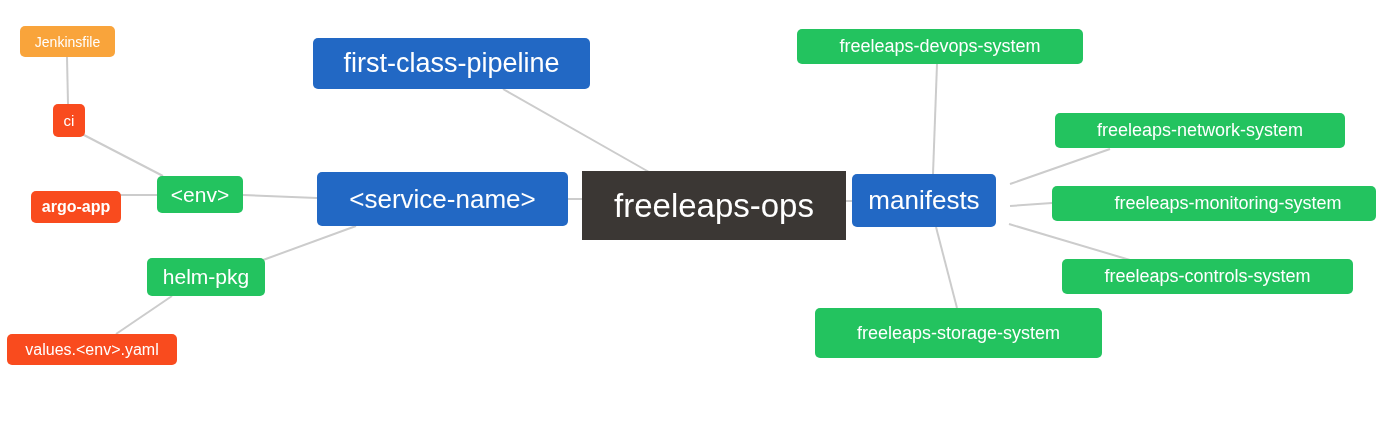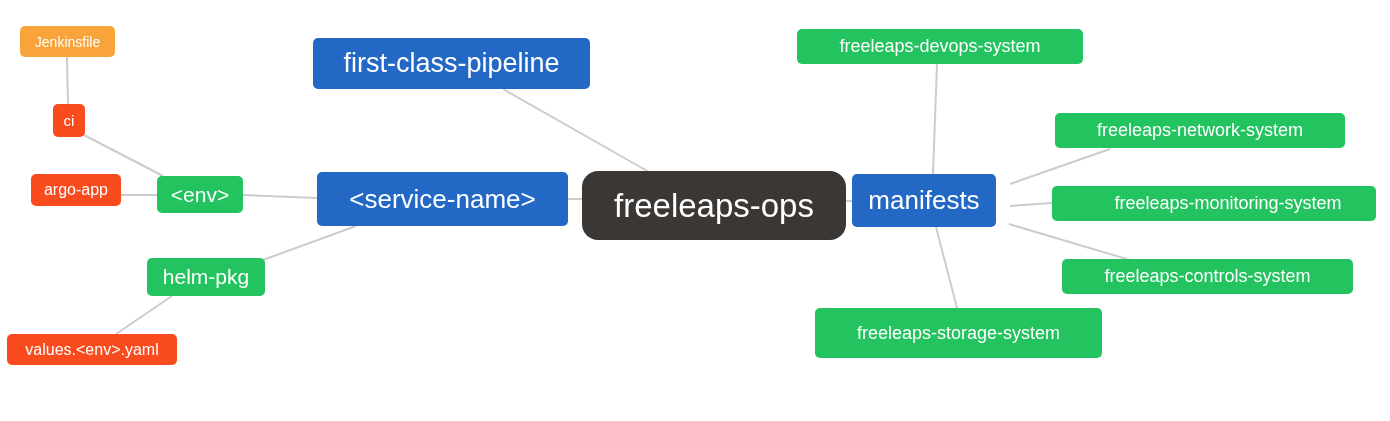--- a/index.html
+++ b/index.html
@@ -21,21 +21,21 @@
     display: flex;
     align-items: center;
     justify-content: center;
     color: #ffffff;
     border-radius: 5px;
     box-sizing: border-box;
     white-space: nowrap;
     cursor: pointer;
     user-select: none;
   }
-  .node.root { border-radius: 16px; }
+  .node.root { border-radius: 0; }
   .node span { display: inline-block; }
 </style>
 </head>
 <body>
 
 <div class="canvas">
   <svg id="edges" viewBox="0 0 1390 421" xmlns="http://www.w3.org/2000/svg">
       <line x1="67" y1="57" x2="68" y2="104" stroke="#cccccc" stroke-width="2"></line>
       <line x1="82" y1="134" x2="163" y2="176" stroke="#cccccc" stroke-width="2"></line>
       <line x1="120" y1="195" x2="157" y2="195" stroke="#cccccc" stroke-width="2"></line>
@@ -51,21 +51,21 @@
       <line x1="1009" y1="224" x2="1130" y2="260" stroke="#cccccc" stroke-width="2"></line>
       <line x1="936" y1="227" x2="957" y2="308" stroke="#cccccc" stroke-width="2"></line>
     </svg>
   <div id="nodes">
       <div class="node" style="left: 20px; top: 26px; width: 95px; height: 31px; font-size: 14px; background: rgb(249, 164, 59); color: rgb(255, 255, 255); text-align: right;">
         <span>Jenkinsfile</span>
       </div>
       <div class="node" style="left: 53px; top: 104px; width: 32px; height: 33px; font-size: 15px; background: rgb(249, 75, 30); color: rgb(255, 255, 255);">
         <span>ci</span>
       </div>
-      <div class="node" style="left: 31px; top: 174px; width: 90px; height: 32px; font-size: 16px; background: rgb(249, 75, 30); color: rgb(255, 255, 255);">
+      <div class="node" style="left: 31px; top: 191px; width: 90px; height: 32px; font-size: 16px; background: rgb(249, 75, 30); color: rgb(255, 255, 255); font-weight: bold;">
         <span>argo-app</span>
       </div>
       <div class="node" style="left: 157px; top: 176px; width: 86px; height: 37px; font-size: 21px; background: rgb(35, 195, 95); color: rgb(255, 255, 255);">
         <span>&lt;env&gt;</span>
       </div>
       <div class="node" style="left: 147px; top: 258px; width: 118px; height: 38px; font-size: 21px; background: rgb(35, 195, 95); color: rgb(255, 255, 255);">
         <span>helm-pkg</span>
       </div>
       <div class="node" style="left: 7px; top: 334px; width: 170px; height: 31px; font-size: 16px; background: rgb(249, 75, 30); color: rgb(255, 255, 255); text-align: right;">
         <span>values.&lt;env&gt;.yaml</span>

